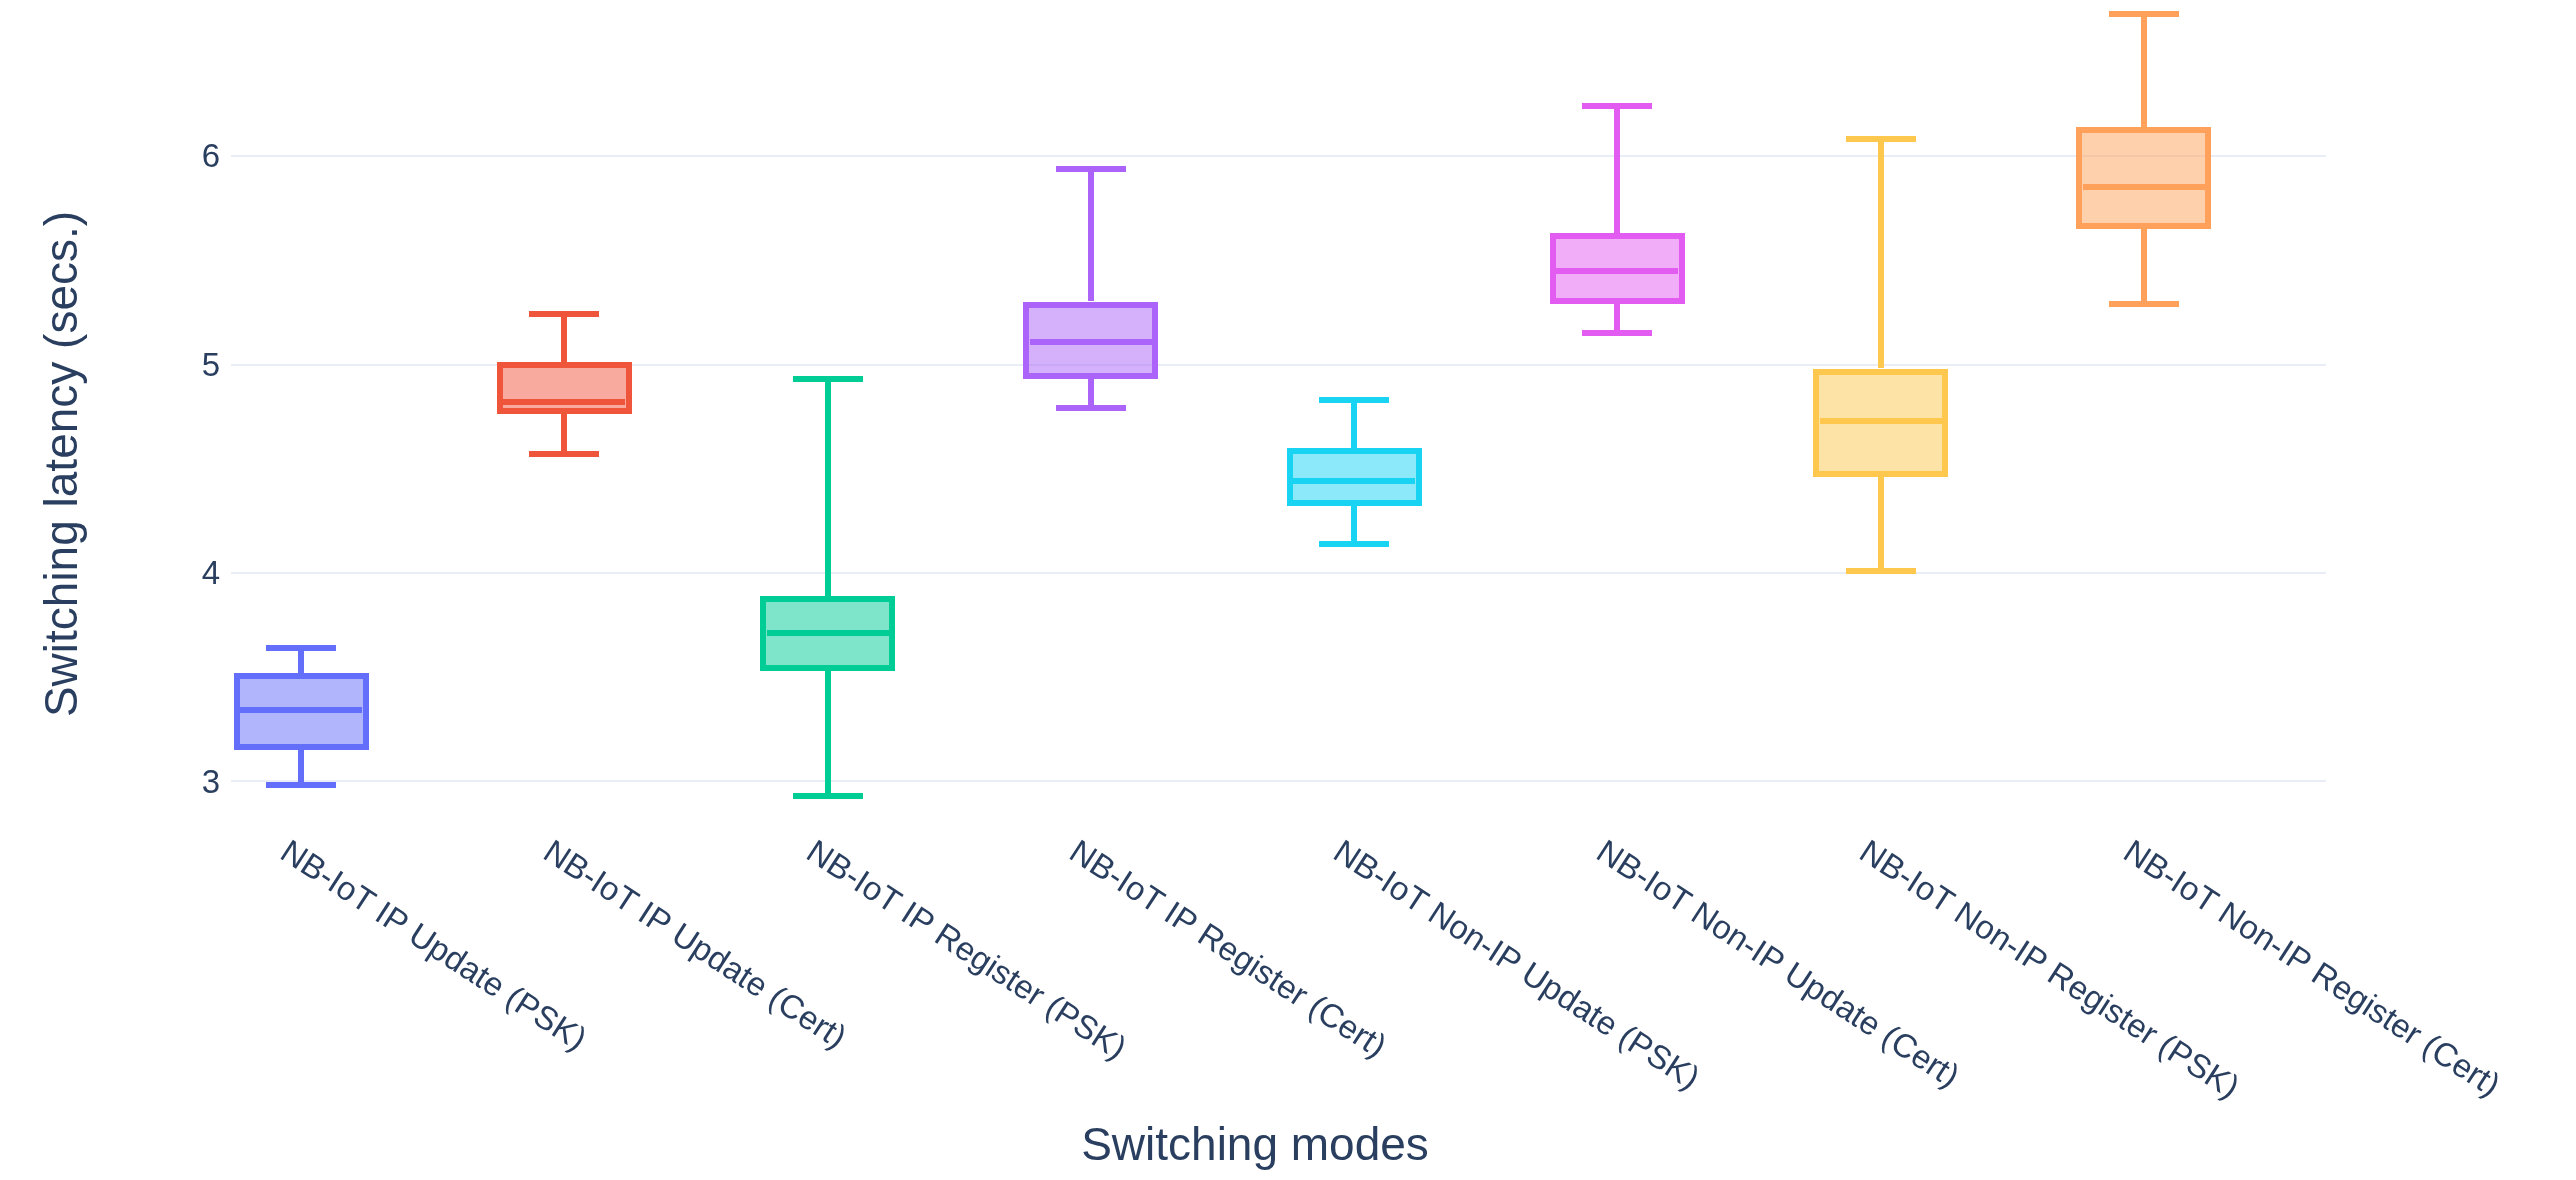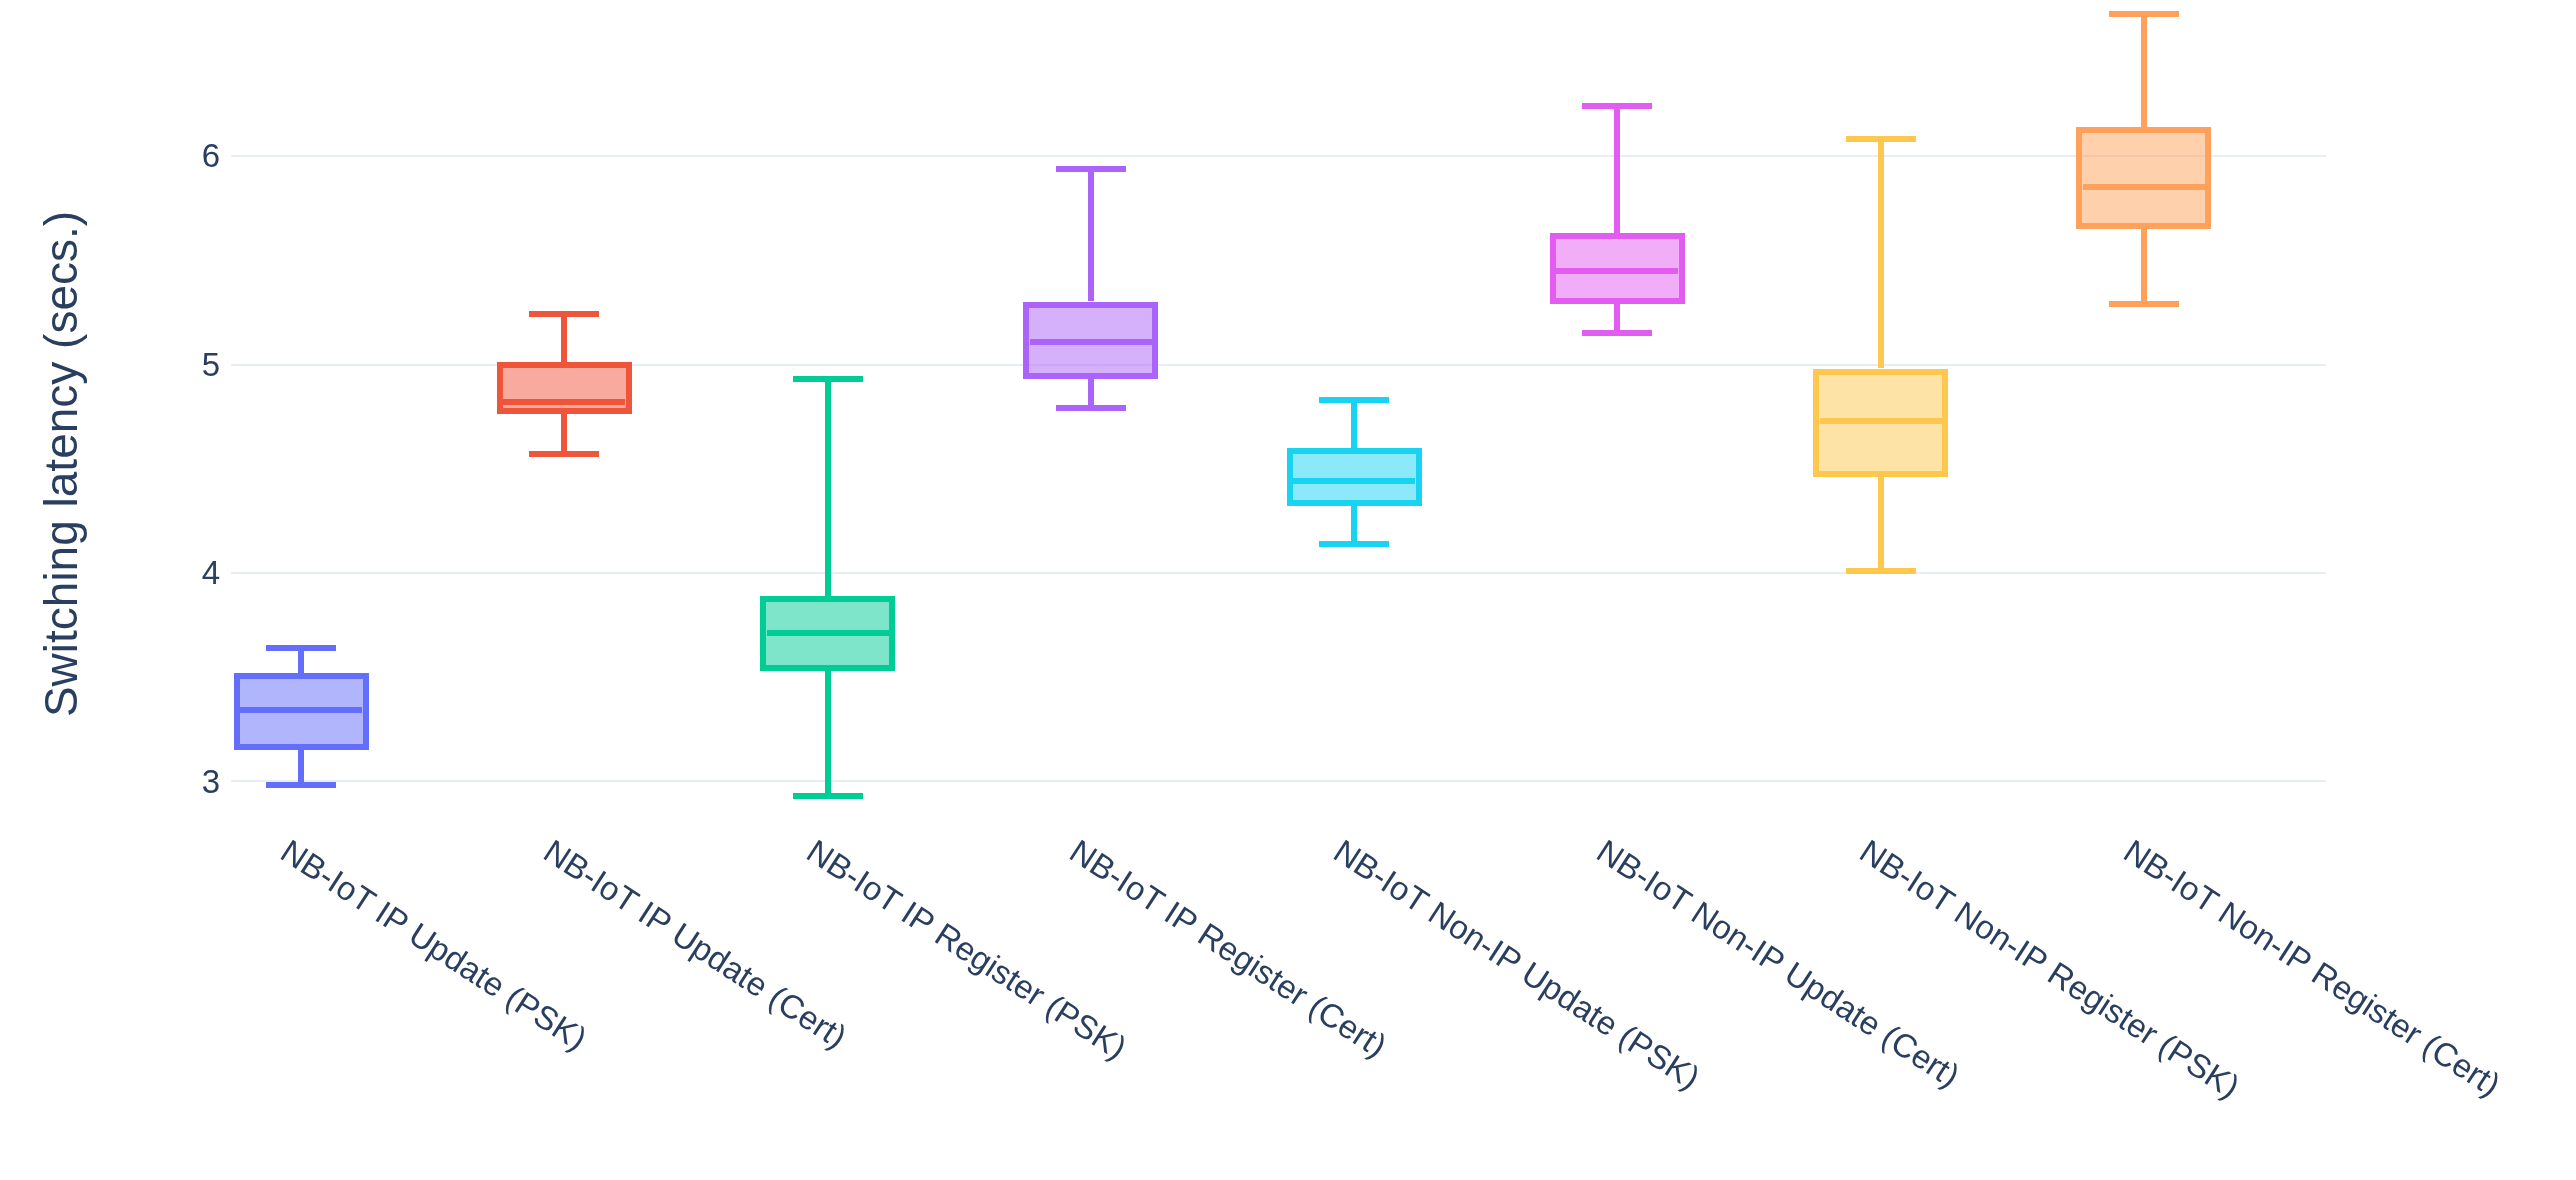--- a/index.html
+++ b/index.html
@@ -146,14 +146,15 @@
       <div class="xlabel" style="left: 294px; top: 833px; color: rgb(42, 63, 95);">NB-IoT IP Update (PSK)</div>
       <div class="xlabel" style="left: 557px; top: 833px; color: rgb(42, 63, 95);">NB-IoT IP Update (Cert)</div>
       <div class="xlabel" style="left: 820px; top: 833px; color: rgb(42, 63, 95);">NB-IoT IP Register (PSK)</div>
       <div class="xlabel" style="left: 1083px; top: 833px; color: rgb(42, 63, 95);">NB-IoT IP Register (Cert)</div>
       <div class="xlabel" style="left: 1347px; top: 833px; color: rgb(42, 63, 95);">NB-IoT Non-IP Update (PSK)</div>
       <div class="xlabel" style="left: 1610px; top: 833px; color: rgb(42, 63, 95);">NB-IoT Non-IP Update (Cert)</div>
       <div class="xlabel" style="left: 1873px; top: 833px; color: rgb(42, 63, 95);">NB-IoT Non-IP Register (PSK)</div>
       <div class="xlabel" style="left: 2137px; top: 833px; color: rgb(42, 63, 95);">NB-IoT Non-IP Register (Cert)</div>
     </div>
   <div class="y-title">Switching latency (secs.)</div>
+  <div class="x-title">Switching modes</div>
 </div>
 
 
 </body></html>

